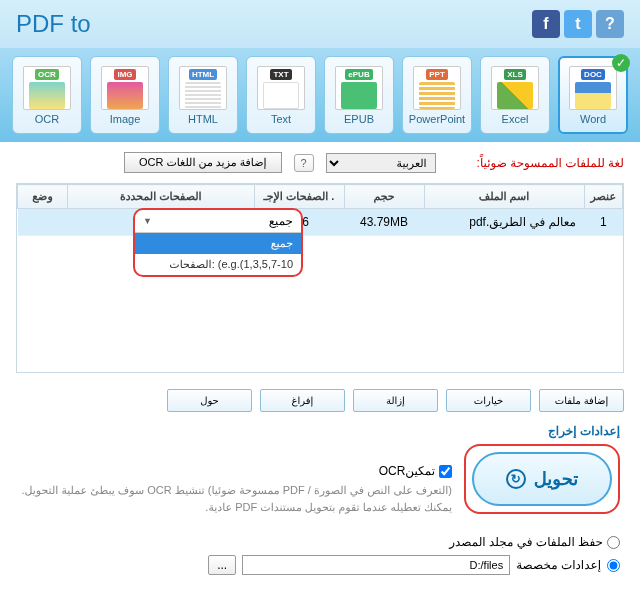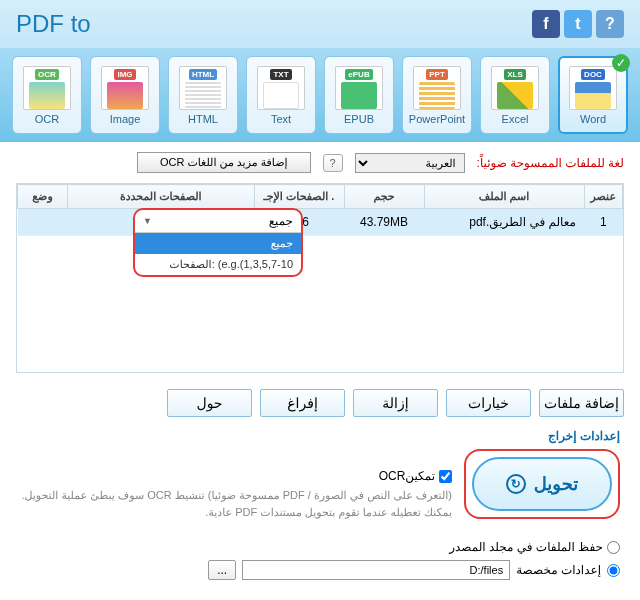--- a/index.html
+++ b/index.html
@@ -16,40 +16,40 @@
 .toolbar { background: linear-gradient(#a7dbf5, #6fc3ea); padding: 8px 12px; display: flex; gap: 8px; direction: ltr; }
 .tool { width: 70px; height: 78px; background: linear-gradient(#f5fbff, #e2f2fc); border: 1px solid #8cc8e8; border-radius: 6px; display: flex; flex-direction: column; align-items: center; justify-content: center; cursor: pointer; position: relative; }
 .tool.active { background: linear-gradient(#fff, #d0ecfb); border: 2px solid #2e9de0; }
 .tool-icon { width: 48px; height: 44px; background: #fff; border: 1px solid #ccc; border-radius: 2px; display: flex; flex-direction: column; align-items: center; justify-content: flex-start; padding-top: 2px; }
 .tool-badge { font-size: 8px; padding: 1px 3px; color: #fff; border-radius: 2px; font-weight: bold; }
 .tool-preview { width: 36px; height: 28px; margin-top: 2px; border-radius: 2px; }
 .tool-label { font-size: 11px; color: #2a6a8f; margin-top: 3px; }
 .check { position: absolute; top: -4px; right: -4px; width: 18px; height: 18px; background: #3ab54a; border-radius: 50%; color: #fff; font-size: 12px; display: flex; align-items: center; justify-content: center; }
 
 .lang-bar { padding: 10px 16px; display: flex; gap: 12px; align-items: center; justify-content: flex-start; font-size: 12px; }
-.lang-label { color: #c00; }
+.lang-label { color: #c00; margin-left: 29px; }
 .lang-select { border: 1px solid #999; padding: 2px 4px; width: 110px; font-size: 11px; }
 .help-sm { width: 20px; height: 18px; border: 1px solid #aaa; border-radius: 3px; background: linear-gradient(#fff,#eee); color: #666; font-size: 11px; display:flex;align-items:center;justify-content:center; cursor:pointer; }
-.add-lang { border: 1px solid #999; padding: 3px 22px; background: linear-gradient(#fff, #e8e8e8); font-size: 11px; cursor: pointer; }
+.add-lang { border: 1px solid #999; padding: 3px 14px; background: linear-gradient(#fff, #e8e8e8); font-size: 11px; cursor: pointer; }
 
 .table-wrap { margin: 0 16px 8px; border: 1px solid #c9d9e4; height: 190px; background: #fff; position: relative; }
 table { width: 100%; border-collapse: collapse; font-size: 12px; direction: rtl; }
 th { background: linear-gradient(#f8fbfd, #e8f2f8); border: 1px solid #c9d9e4; padding: 5px 6px; font-weight: bold; color: #444; font-size: 11px; }
 td { padding: 6px 8px; border-bottom: 1px solid #eee; text-align: center; }
 tr.selected td { background: #d6eefb; }
 
 .dropdown { position: absolute; top: 24px; right: 320px; width: 170px; border: 2px solid #e53935; border-radius: 10px; background: #fff; z-index: 10; direction: rtl; }
 .dd-header { padding: 4px 8px; border-bottom: 1px solid #ccc; display: flex; justify-content: space-between; align-items: center; }
 .dd-arrow { font-size: 9px; color: #666; }
 .dd-opt { padding: 4px 8px; font-size: 11px; }
 .dd-sel { background: #2e8be0; color: #fff; }
 .dd-txt { color: #333; direction: ltr; text-align: right; padding-left: 24px; }
 
 .btns { padding: 8px 16px; display: flex; gap: 8px; justify-content: flex-start; }
-.btn { border: 1px solid #8cbedb; background: linear-gradient(#fdfeff, #e6f3fb); padding: 5px 0; width: 85px; font-size: 14px; cursor: pointer; border-radius: 2px; text-align: center; }
+.btn { border: 1px solid #8cbedb; background: linear-gradient(#fdfeff, #e6f3fb); padding: 5px 0; width: 85px; font-size: 10px; cursor: pointer; border-radius: 2px; text-align: center; }
 
 .output { padding: 4px 20px; font-size: 12px; }
 .sect-title { color: #0b6aa8; font-weight: bold; margin-bottom: 6px; }
 .row { display: flex; align-items: flex-start; gap: 12px; margin-bottom: 8px; }
 .left-col { flex: 1; }
 .convert-wrap { border: 2px solid #e53935; border-radius: 16px; padding: 6px; }
 .convert-btn { width: 140px; height: 54px; background: linear-gradient(#f0faff, #d4eefb); border: 2px solid #45a7de; border-radius: 30px; display: flex; align-items: center; justify-content: center; gap: 8px; font-size: 18px; font-weight: bold; color: #0b6aa8; cursor: pointer; }
 .convert-icon { width: 20px; height: 20px; border: 2px solid #0b6aa8; border-radius: 50%; display: flex; align-items: center; justify-content: center; font-size: 12px; color: #0b6aa8; }
 .chk-row { display: flex; align-items: center; gap: 4px; margin-bottom: 4px; margin-top: 20px; }
 .note { color: #888; font-size: 11px; line-height: 1.5; }

